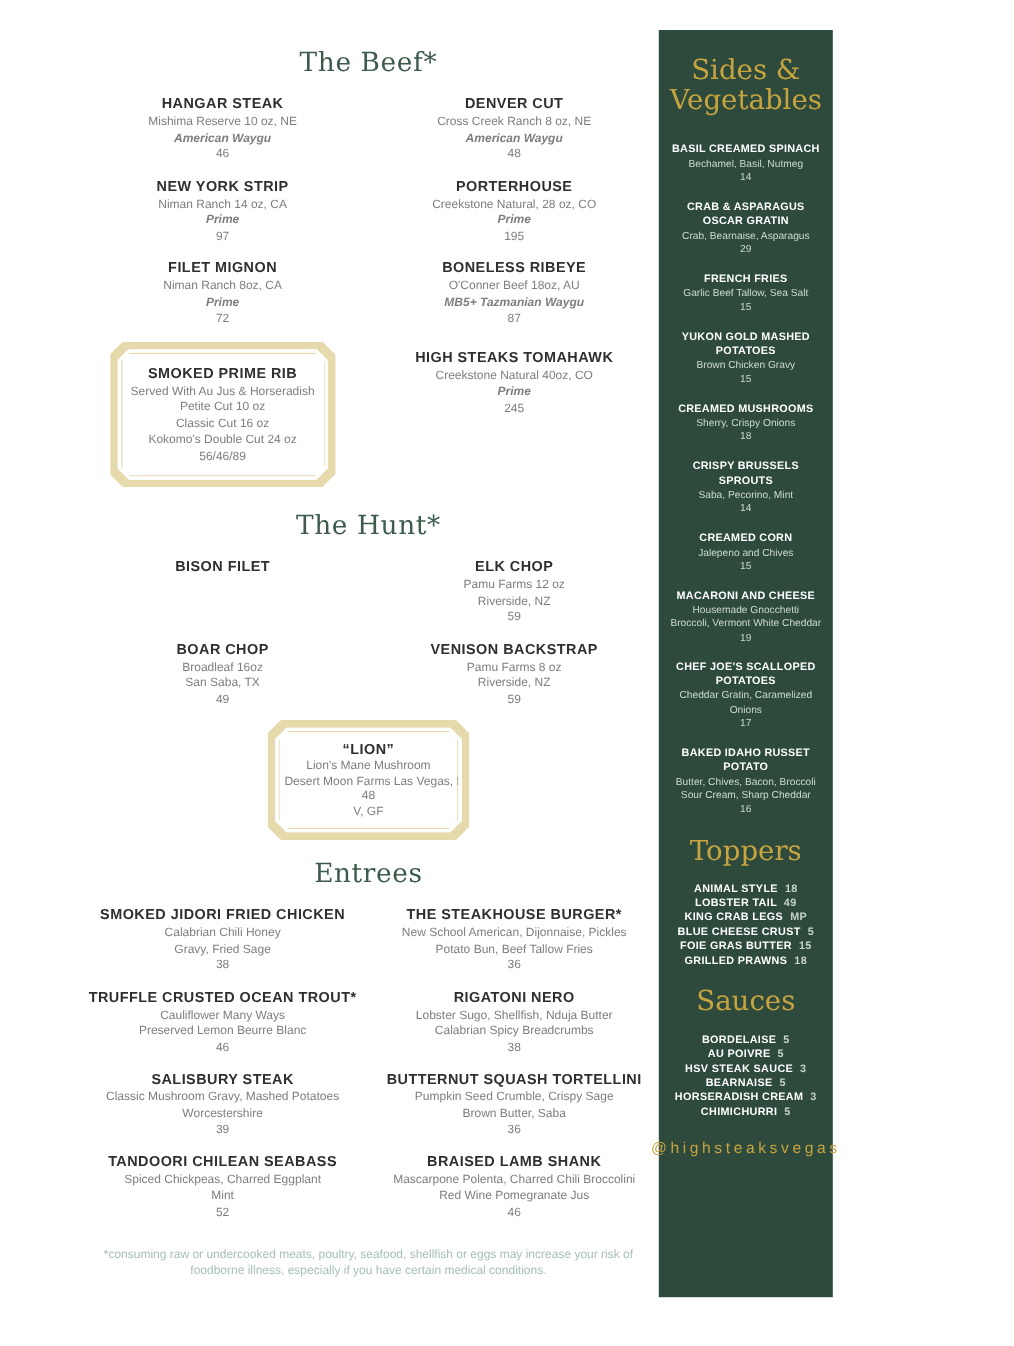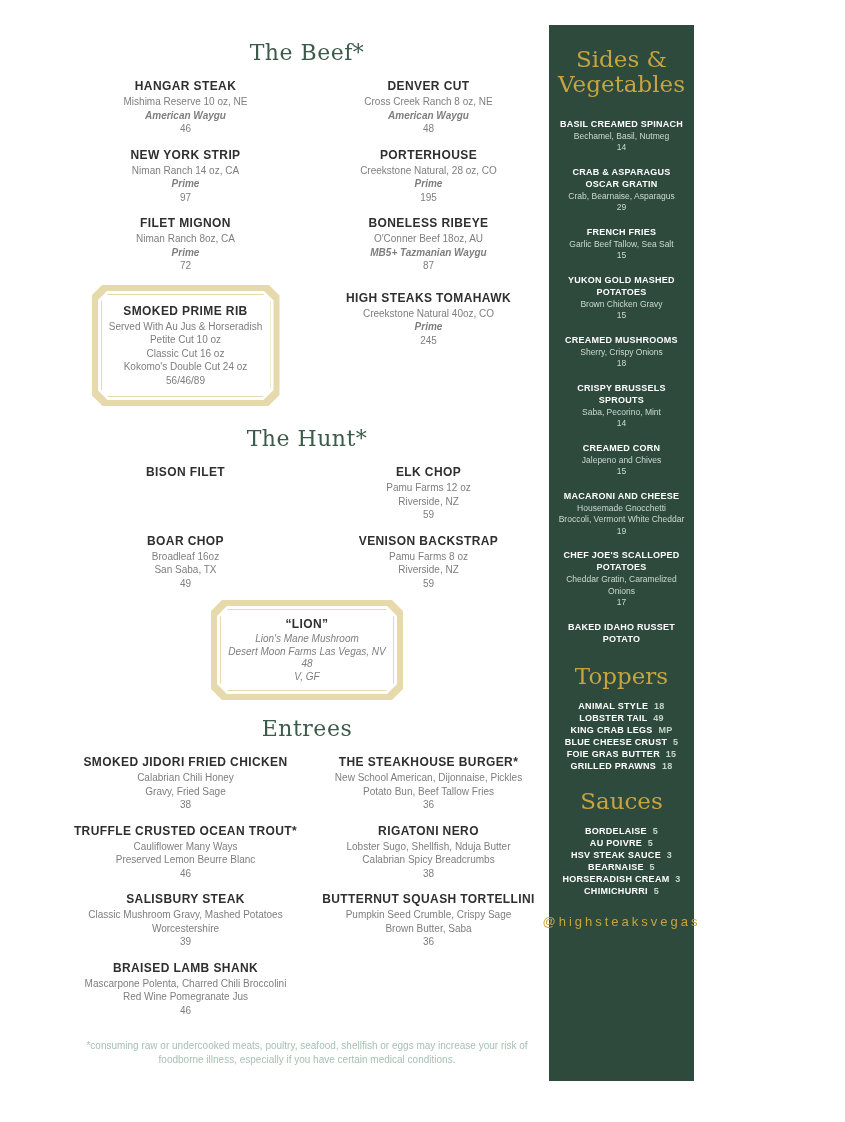--- a/index.html
+++ b/index.html
@@ -40,23 +40,23 @@
   }
   .chamf-mid{
     background:#ffffff; padding:3px;
     clip-path:polygon(10px 0,calc(100% - 10px) 0,100% 10px,100% calc(100% - 10px),calc(100% - 10px) 100%,10px 100%,0 calc(100% - 10px),0 10px);
   }
   .chamf-in{
     border:1px solid var(--tan); padding:9px 4px; text-align:center;
     clip-path:polygon(8px 0,calc(100% - 8px) 0,100% 8px,100% calc(100% - 8px),calc(100% - 8px) 100%,8px 100%,0 calc(100% - 8px),0 8px);
   }
   .prime-box{width:188px;}
-  .lion-box{width:192px; margin-top:10px;}
+  .lion-box{width:168px; margin-top:10px;}
   .lion-box .chamf-in{padding:7px 4px;}
-  .lion-box .line{line-height:12.5px;font-style:italic;}
+  .lion-box .line{line-height:12.5px;}
 
   .disclaimer{
     margin:22px auto 16px; width:470px; text-align:center;
     color:var(--sage); font-size:10px; line-height:14px;
   }
 
   
   .sidebar{
     position:absolute; left:549px; top:25px; width:145px; height:1056px;
     background:var(--green); color:#ffffff; text-align:center;
@@ -330,20 +330,31 @@
             <div>
 
                 <div class="line">Pumpkin Seed Crumble, Crispy Sage</div>
 
                 <div class="line">Brown Butter, Saba</div>
 
                 <div class="line">36</div>
               </div>
           </article>
 
+          <article class="item">
+            <h3 class="item-name">TANDOORI CHILEAN SEABASS</h3>
+            <div>
+
+                <div class="line">Spiced Chickpeas, Charred Eggplant</div>
+
+                <div class="line">Mint</div>
+
+                <div class="line">52</div>
+              </div>
+          </article>
 
           <article class="item">
             <h3 class="item-name">BRAISED LAMB SHANK</h3>
             <div>
 
                 <div class="line">Mascarpone Polenta, Charred Chili Broccolini</div>
 
                 <div class="line">Red Wine Pomegranate Jus</div>
 
                 <div class="line">46</div>
@@ -449,20 +460,28 @@
           <div>
 
               <div class="sline">Cheddar Gratin, Caramelized Onions</div>
 
               <div class="sline">17</div>
             </div>
         </div>
 
         <div class="sitem">
           <h4 class="sitem-name">BAKED IDAHO RUSSET POTATO</h4>
+          <div>
+
+              <div class="sline">Butter, Chives, Bacon, Broccoli</div>
+
+              <div class="sline">Sour Cream, Sharp Cheddar</div>
+
+              <div class="sline">16</div>
+            </div>
         </div>
       </div>
 
     <h2 class="side-title t2">Toppers</h2>
     <div class="topper-list">
 
         <div class="topper">
           <span>ANIMAL STYLE</span>
           <span class="tprice">18</span>
         </div>

